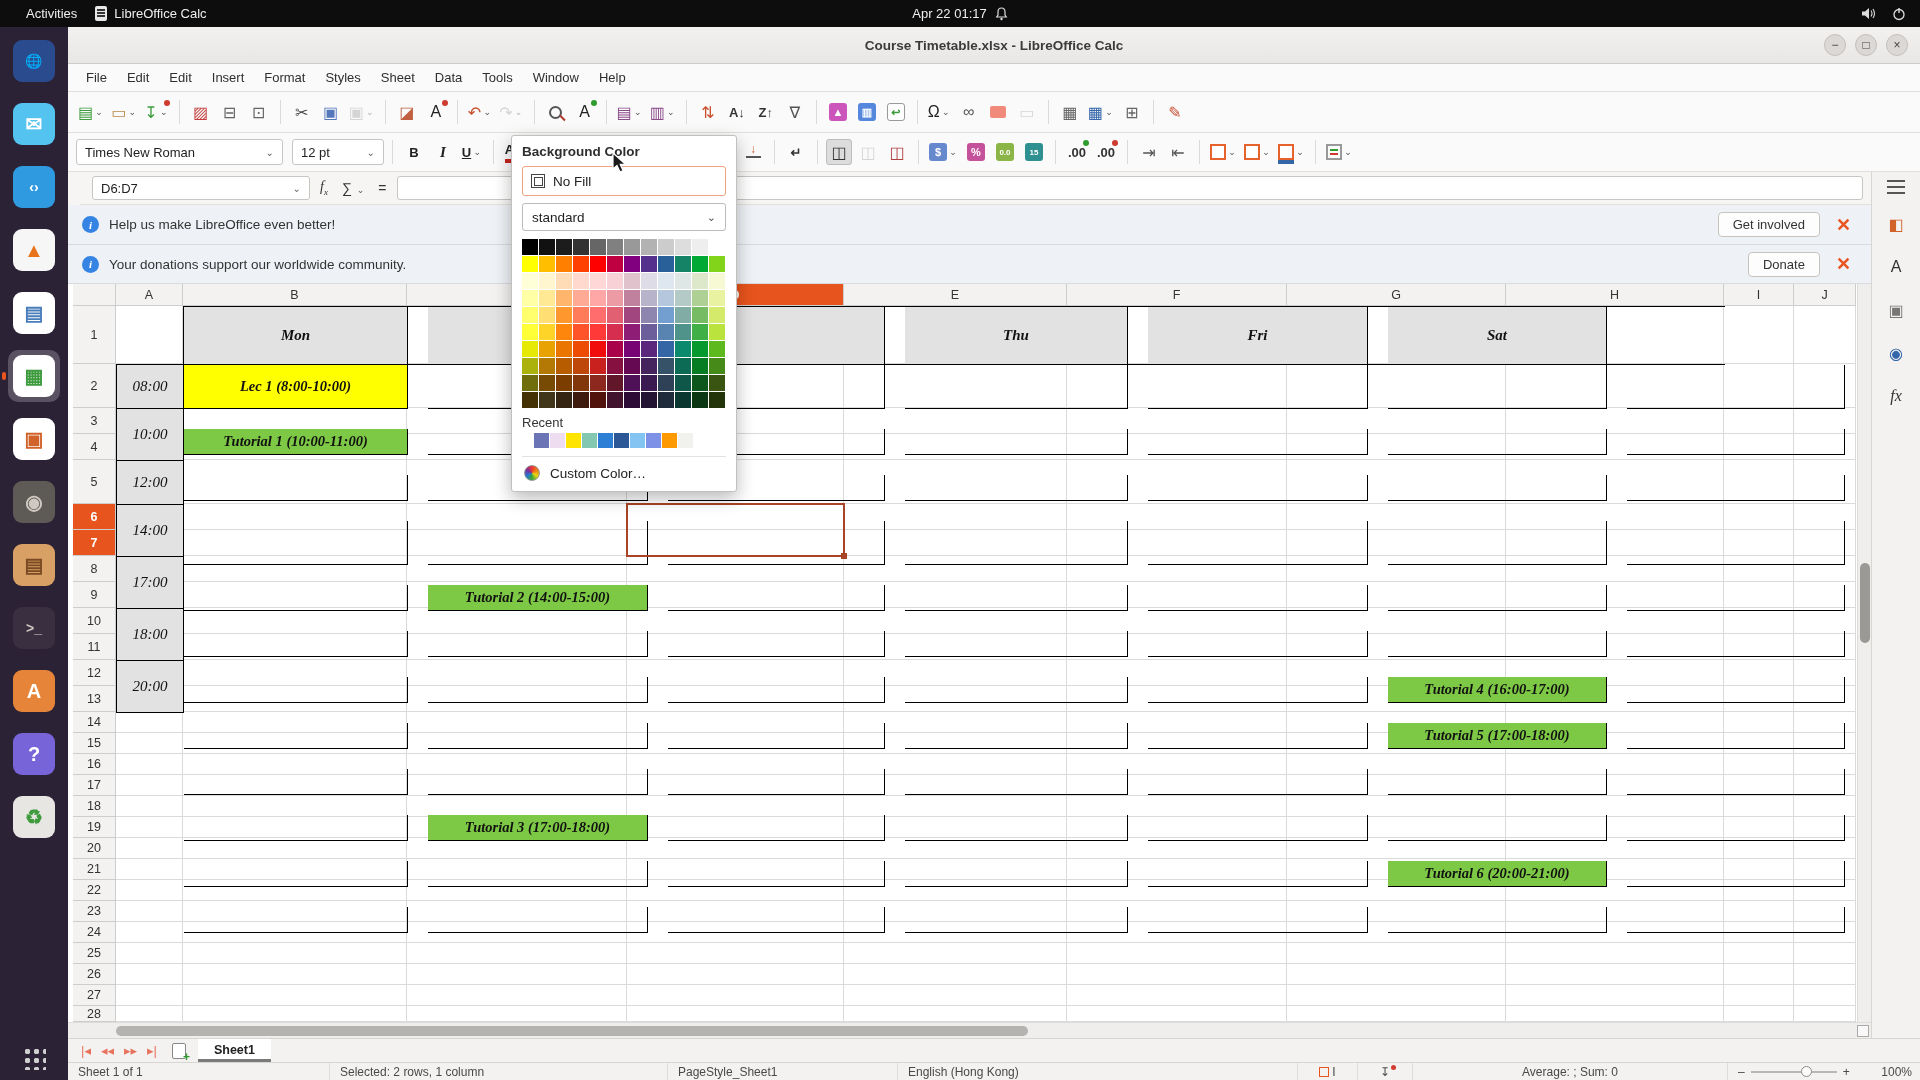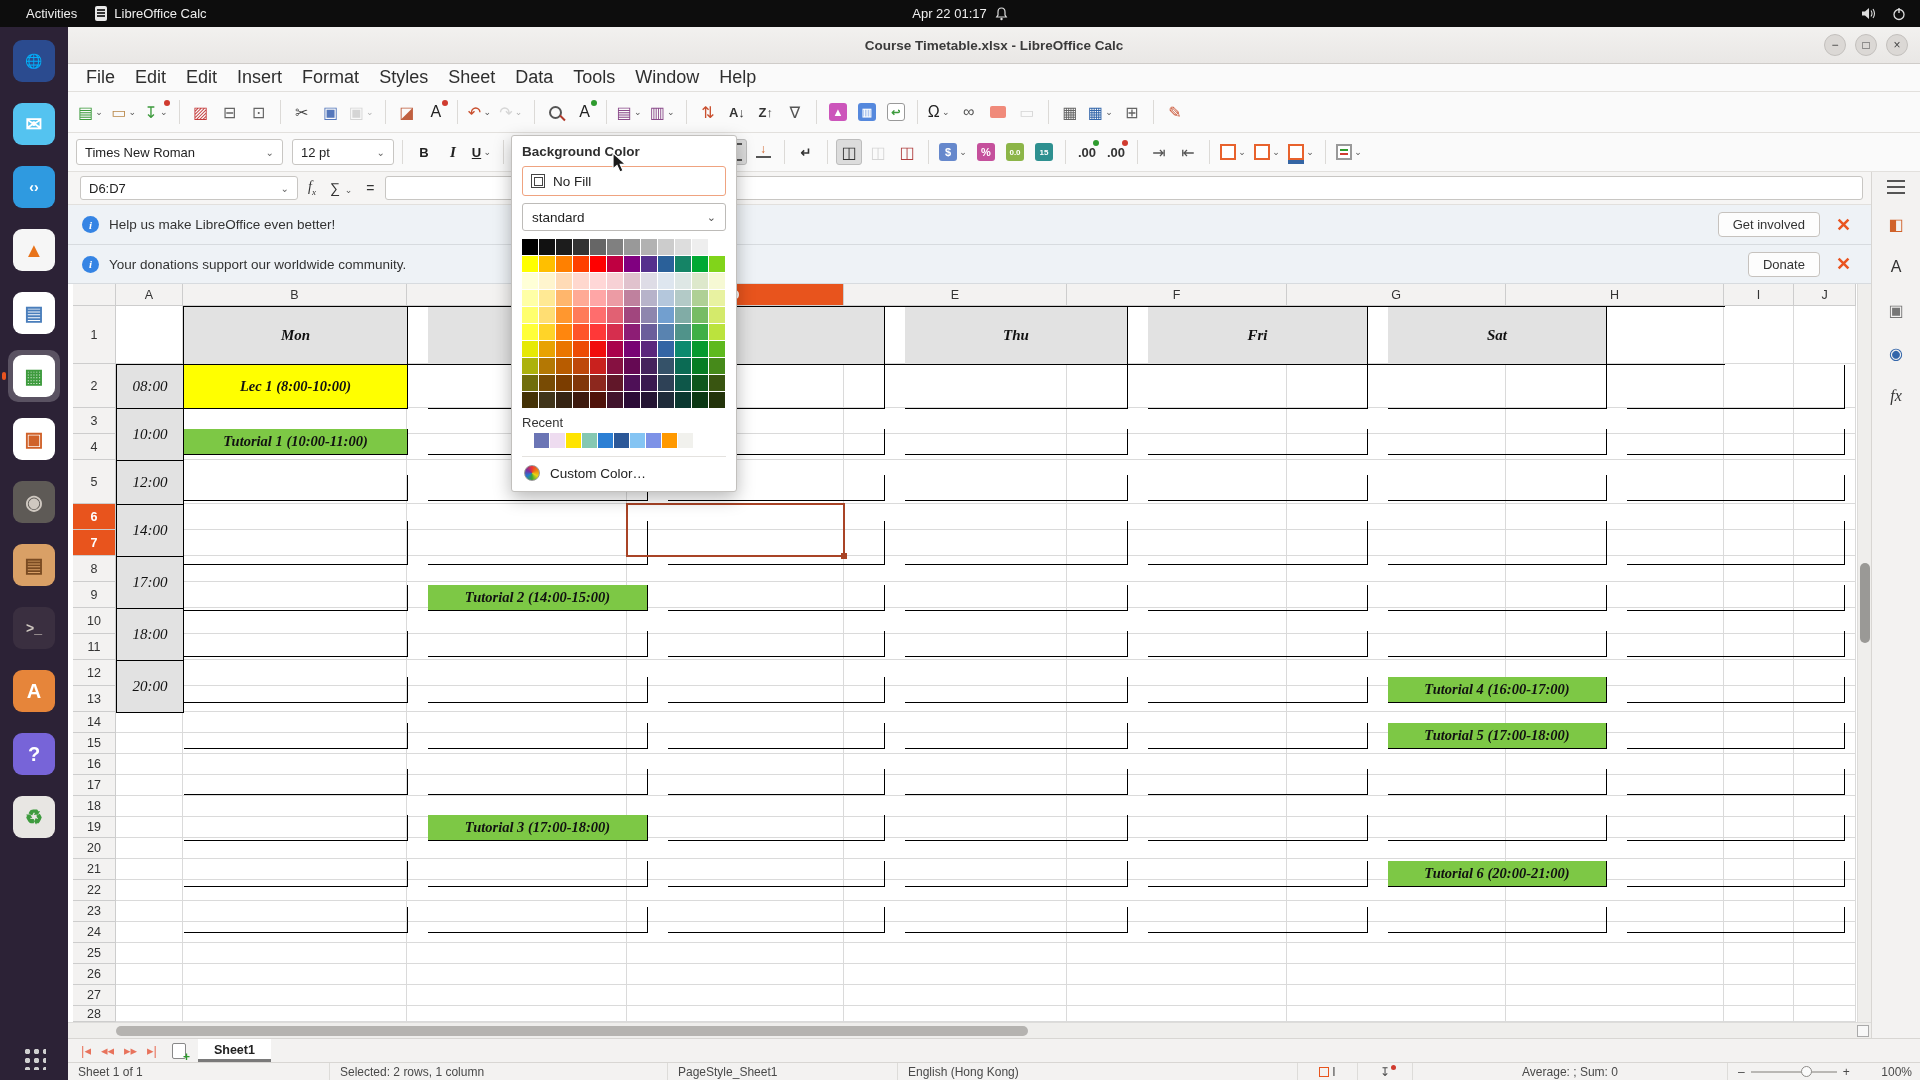--- a/index.html
+++ b/index.html
@@ -27,21 +27,21 @@
        background:radial-gradient(circle 3px, #cfcfcf 2.6px, transparent 3px); background-size:9px 9px; background-position:1px 1px; }
 
   
   .window { position:absolute; left:68px; top:27px; width:1852px; height:1053px; background:#f6f5f4; display:flex; flex-direction:column; z-index:10; }
   .titlebar { height:37px; background:linear-gradient(#f2f1ef,#e9e7e5); border-bottom:1px solid #cfccc9; display:flex; align-items:center; position:relative; }
   .title-text { position:absolute; left:0; right:0; text-align:center; font-size:13.5px; font-weight:bold; color:#3b3b3b; }
   .winbtns { margin-left:auto; display:flex; gap:9px; padding-right:12px; z-index:2; }
   .winbtn { width:22px; height:22px; border-radius:50%; background:#dbd8d5; border:1px solid #c3c0bd; color:#444;
             display:flex; align-items:center; justify-content:center; font-size:12px; }
   .menubar { height:28px; background:#fafafa; border-bottom:1px solid #e2e0dd; display:flex; align-items:center; padding-left:8px; }
-  .menu-item { padding:4px 10px; font-size:18px; color:#2f2f2f; border-radius:3px; }
+  .menu-item { padding:4px 10px; font-size:13px; color:#2f2f2f; border-radius:3px; }
 
   .toolbar { background:#fafafa; border-bottom:1px solid #e2e0dd; display:flex; align-items:center; padding-left:8px; }
   .tb1 { height:41px; gap:3px; }
   .tb2 { height:39px; gap:3px; }
   .tbtn { min-width:26px; height:26px; padding:0 2px; display:flex; align-items:center; justify-content:center;
           border-radius:3px; font-size:16px; position:relative; color:#444; }
   .tbtn.act { background:#dcdcdc; border:1px solid #bdbdbd; }
   .tbtn.dis { opacity:.45; }
   .tsep { width:1px; height:24px; background:#dcdad7; margin:0 5px; }
   .dd { font-size:9px; color:#555; margin-left:1px; width:10px; text-align:center; }
@@ -49,21 +49,21 @@
   .ibox { width:18px; height:18px; border-radius:3px; display:flex; align-items:center; justify-content:center; font-size:10px; font-weight:bold; }
   .lines i { display:block; height:2px; background:#555; margin:2px 0; }
   .mag { width:13px; height:13px; border:2px solid #555; border-radius:50%; position:relative; }
   .mag::after { content:""; position:absolute; width:7px; height:2px; background:#b03a2a; transform:rotate(45deg); right:-6px; bottom:-2px; }
   .bubble { width:16px; height:12px; background:#f08a7a; border-radius:2px; position:relative; }
   .bubble::after { content:""; position:absolute; left:3px; bottom:-4px; border:4px solid transparent; border-top-color:#f08a7a; border-left-width:2px; border-right-width:2px; }
   .bbox { width:16px; height:16px; border:2px solid #e8622d; background:#fff; position:relative; }
   .bar-under { position:absolute; left:3px; bottom:2px; right:3px; height:4px; }
   .bucket-svg { display:block; }
 
-  .formulabar { height:33px; background:#f6f5f4; display:flex; align-items:center; padding:0 8px 0 12px; gap:6px; border-bottom:1px solid #e2e0dd; }
+  .formulabar { height:33px; background:#f6f5f4; display:flex; align-items:center; padding:0 8px 0 12px; gap:6px; border-bottom:1px solid #e2e0dd;margin-left:12px; }
   .namebox { width:218px; height:24px; background:#fff; border:1px solid #c8c6c3; border-radius:3px; display:flex; align-items:center; padding:0 8px; font-size:13px; color:#222; }
   .namebox .chev { margin-left:auto; font-size:10px; color:#666; }
   .fsym { font-size:14px; color:#333; padding:0 4px; }
   .finput { flex:1; height:24px; background:#fff; border:1px solid #c8c6c3; border-radius:3px; font-size:13px; padding:0 6px; color:#222; }
 
   .notif { height:40px; background:#eef2f6; border-bottom:1px solid #d7dbdf; display:flex; align-items:center; padding:0 14px; gap:10px; font-size:13.5px; color:#333; }
   .info-ic { width:17px; height:17px; border-radius:50%; background:#3584e4; color:#fff; font-size:11px; font-weight:bold; display:flex; align-items:center; justify-content:center; font-family:"Liberation Serif",serif; font-style:italic; }
   .notif .btn { margin-left:auto; background:#fdfdfd; border:1px solid #c6c2be; border-radius:4px; padding:4px 14px; font-size:13px; color:#333; }
   .notif .x { color:#e95420; font-size:18px; font-weight:bold; padding:0 6px; }
 
@@ -353,21 +353,21 @@
         <span class="tbtn">
           <span style="color: rgb(201, 79, 46);">✎</span>
         </span>
       </div>
 
     <div class="toolbar tb2" id="tb2">
       <div style="width:207px;height:26px;background:#fff;border:1px solid #c8c6c3;border-radius:3px;display:flex;align-items:center;padding:0 8px;font-size:13px;color:#222;">
         <span>Times New Roman</span>
         <span style="margin-left:auto;font-size:10px;color:#666;">⌄</span>
       </div>
-      <div style="width:102px;height:26px;background:#fff;border:1px solid #c8c6c3;border-radius:3px;display:flex;align-items:center;padding:0 8px;font-size:13px;color:#222;margin-left:6px;">
+      <div style="width:92px;height:26px;background:#fff;border:1px solid #c8c6c3;border-radius:3px;display:flex;align-items:center;padding:0 8px;font-size:13px;color:#222;margin-left:6px;">
         <span>12 pt</span>
         <span style="margin-left:auto;font-size:10px;color:#666;">⌄</span>
       </div>
       <div class="tsep"></div>
       <span id="tb2btns" style="display:flex;align-items:center;gap:3px;">
           <span class="tbtn">
             <span style="font-size: 13px; font-weight: bold; color: rgb(34, 34, 34);">B</span>
           </span>
           <span class="tbtn">
             <span style="font-size: 15px; font-weight: 600; color: rgb(34, 34, 34); font-style: italic; font-family: &quot;Liberation Serif&quot;, serif;">I</span>

